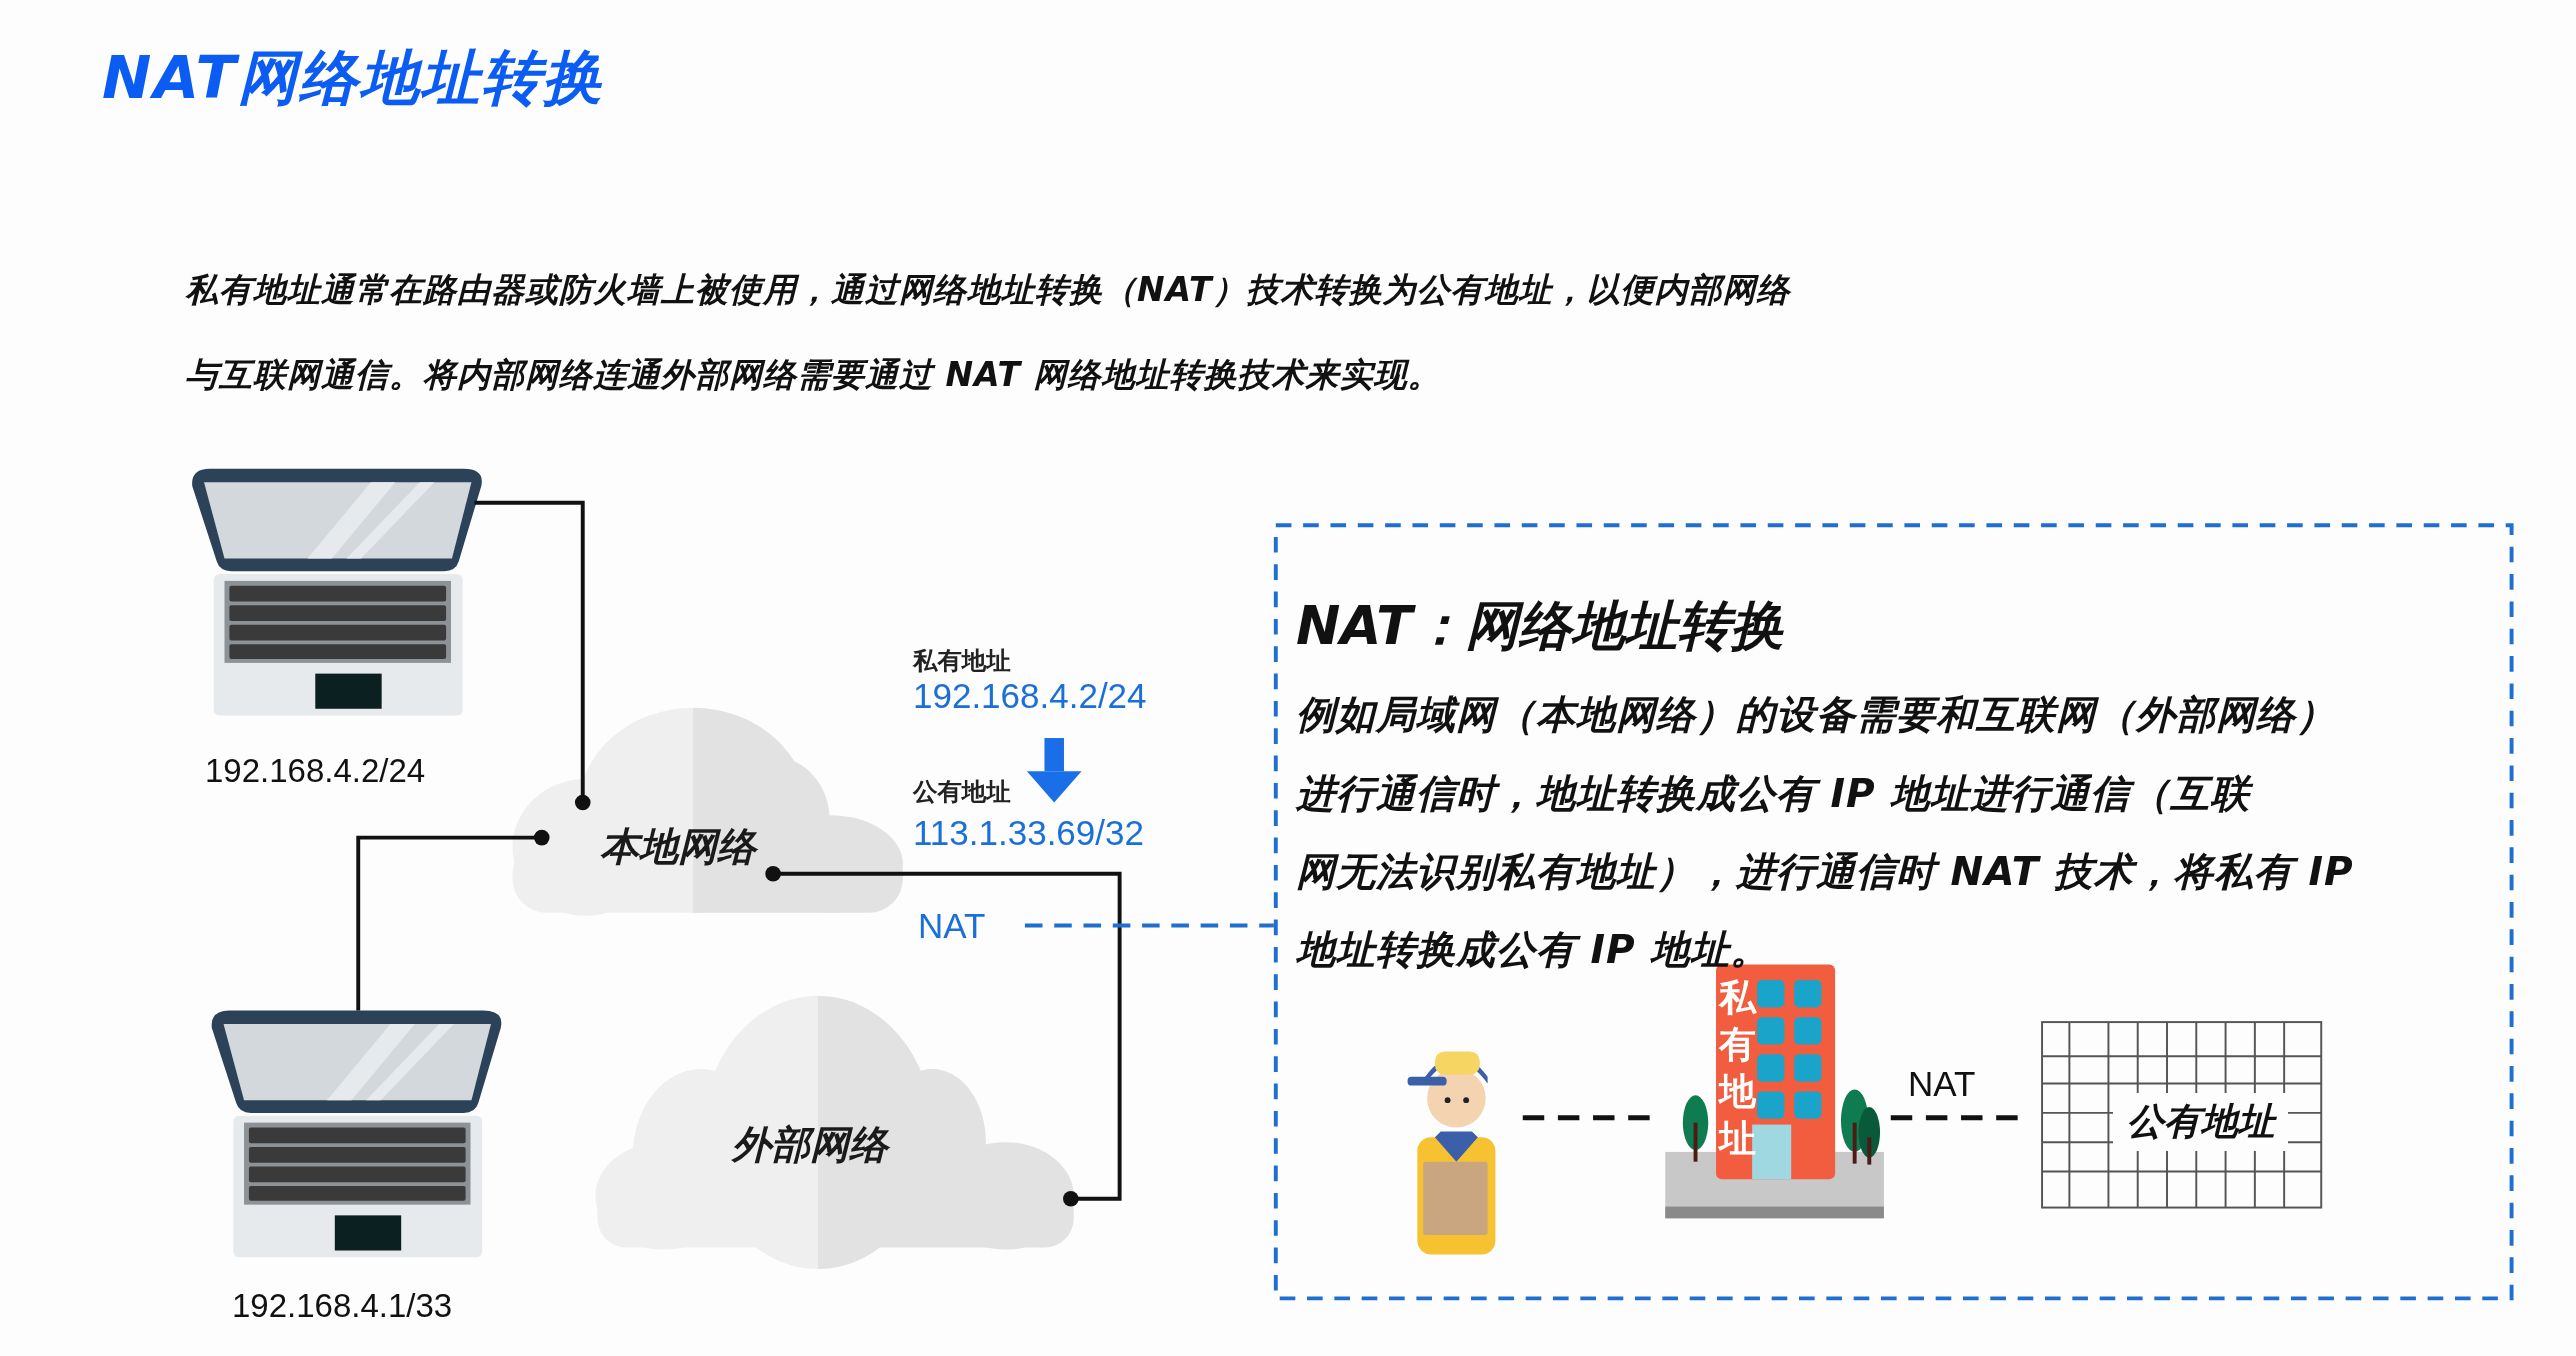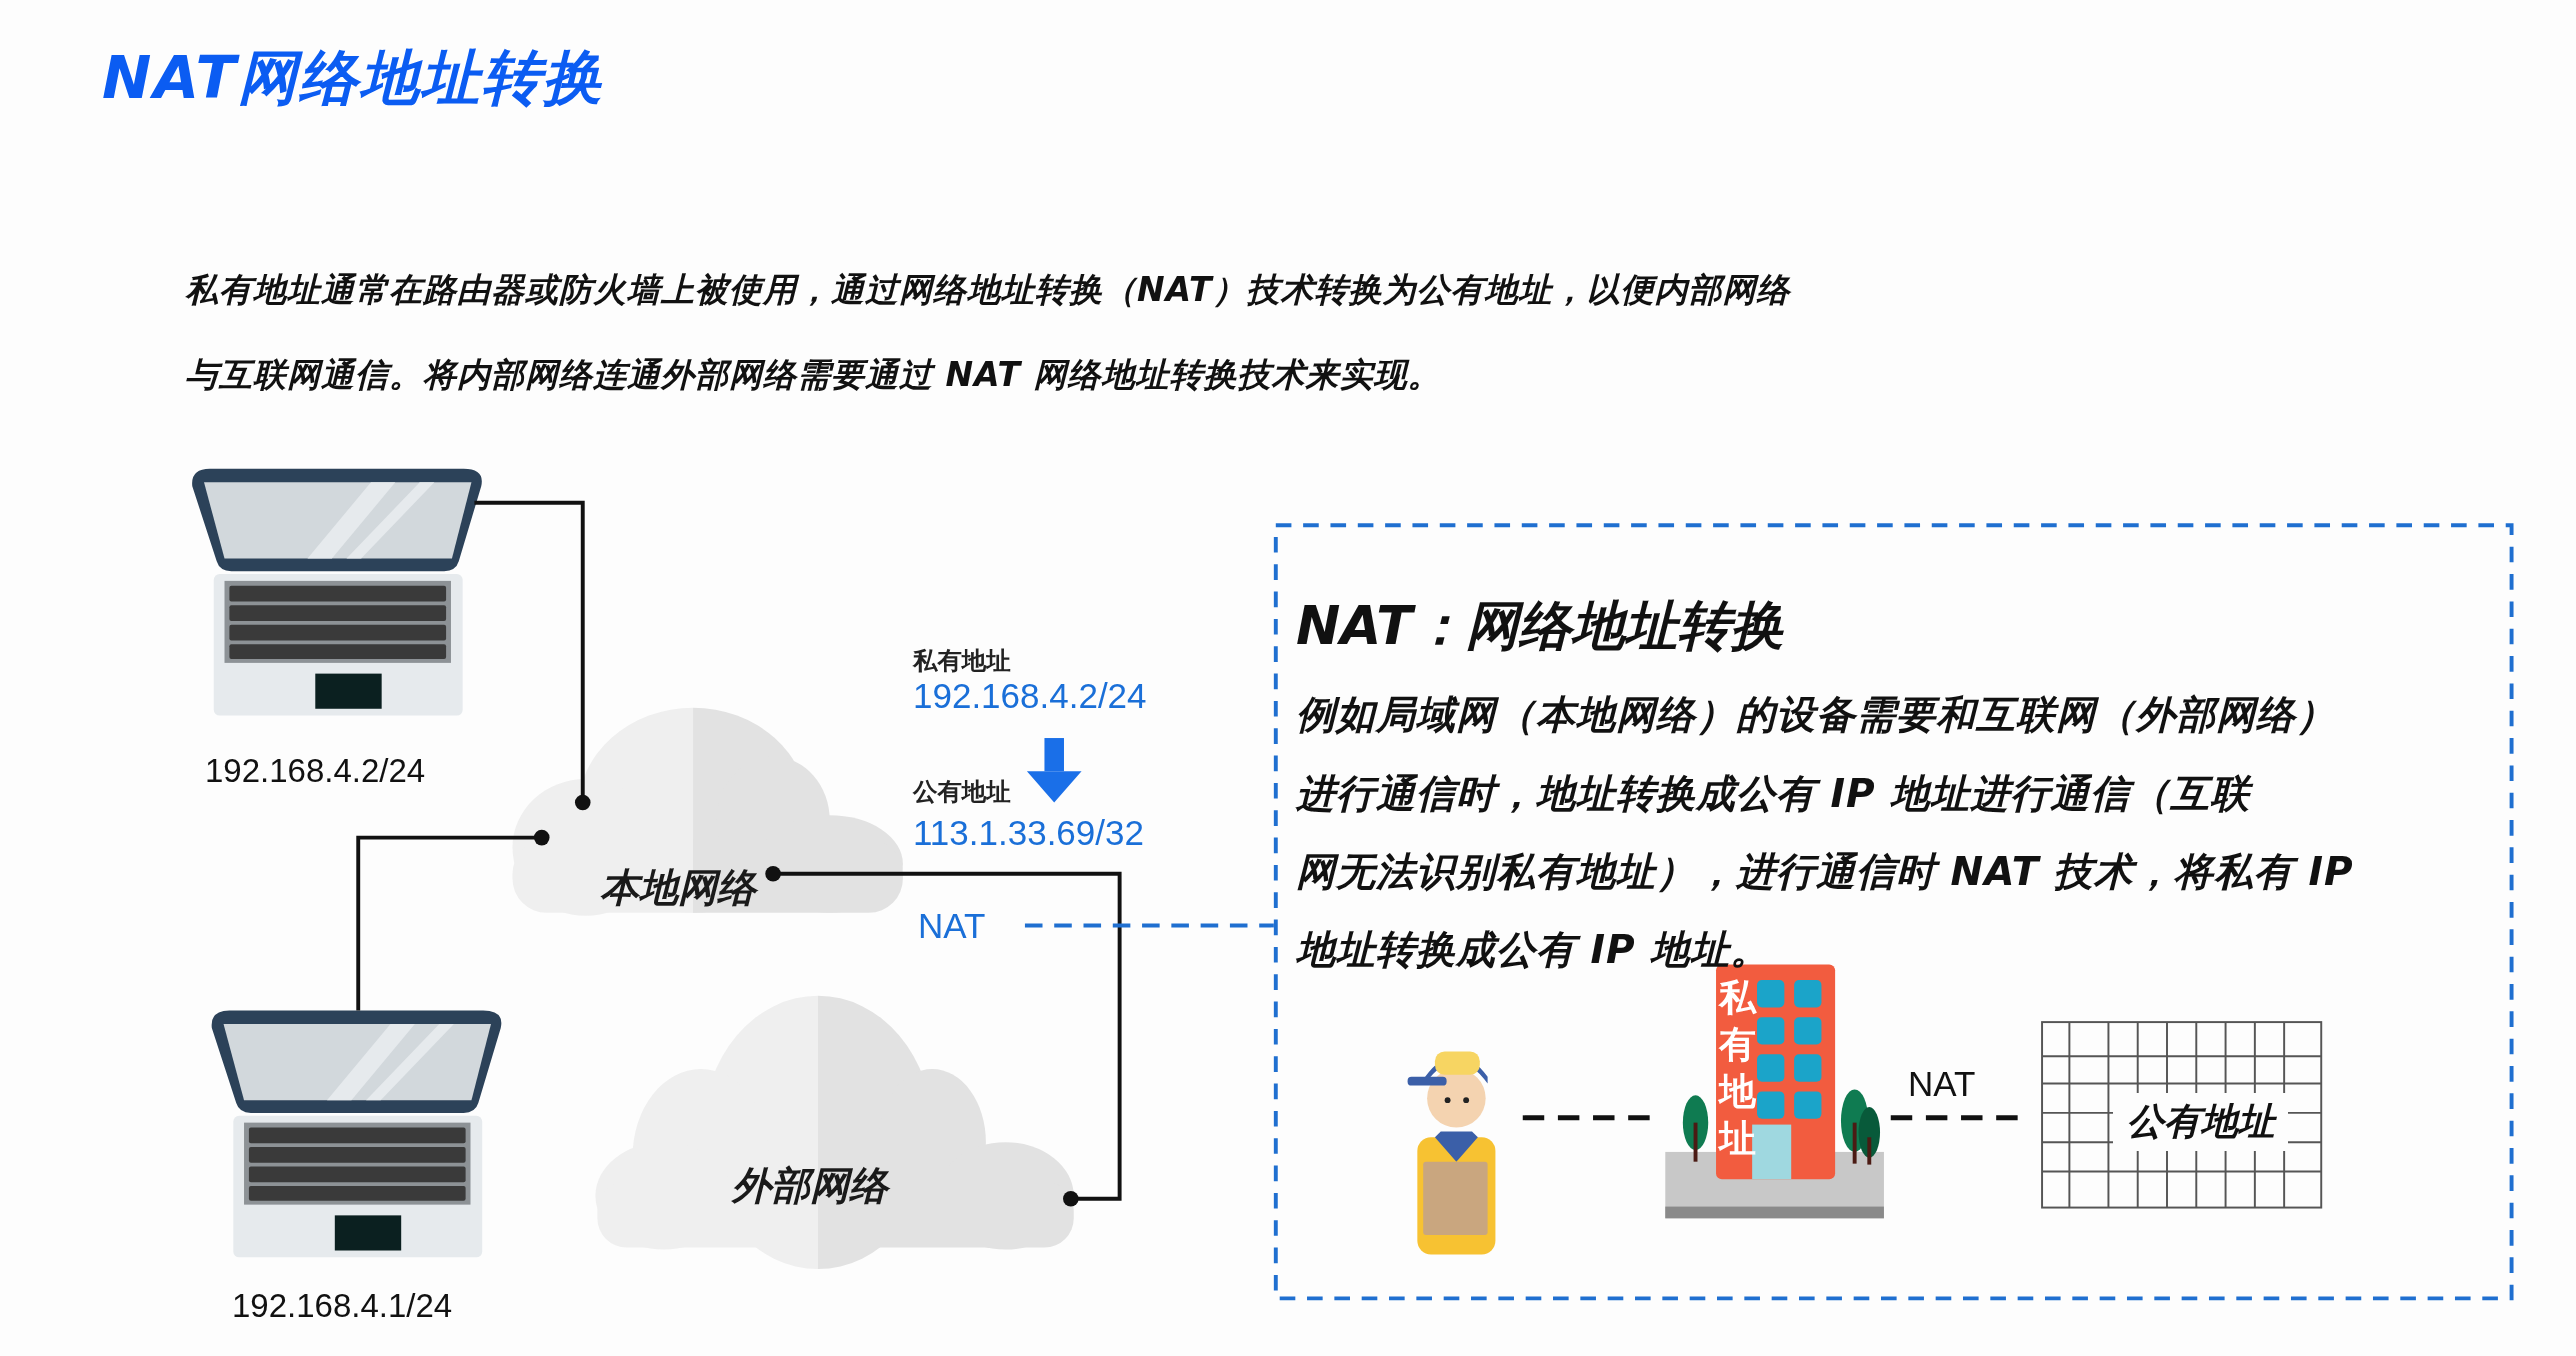--- a/index.html
+++ b/index.html
@@ -13,21 +13,21 @@
     font-style:italic; letter-spacing:2px; white-space:nowrap;
   }
   .para {
     left:185px; font-size:33px; font-weight:bold; color:#111; font-style:italic;
     white-space:nowrap; letter-spacing:1px;
   }
   .ip-black { font-family:"Liberation Sans", sans-serif; font-size:33px; color:#111; white-space:nowrap; }
   .small-label { font-size:24.4px; font-weight:bold; color:#222; white-space:nowrap; }
   .ip-blue { font-family:"Liberation Sans", sans-serif; font-size:35px; color:#1a6fd8; white-space:nowrap; }
   .nat-blue { font-family:"Liberation Sans", sans-serif; font-size:35px; color:#1a6fd8; }
-  .cloud-label { font-size:39px; font-weight:bold; color:#1a1a1a; font-style:italic; white-space:nowrap;margin-top:41px; }
+  .cloud-label { font-size:39px; font-weight:bold; color:#1a1a1a; font-style:italic; white-space:nowrap; }
   .box-title { left:1296px; top:591px; font-size:53px; font-weight:bold; font-style:italic; color:#111; white-space:nowrap; }
   .box-line { left:1296px; font-size:39px; font-weight:bold; font-style:italic; color:#111; white-space:nowrap; letter-spacing:1px; }
   .nat-black { font-family:"Liberation Sans", sans-serif; font-size:35px; color:#111; }
   .public-label { font-size:37px; font-weight:bold; color:#111; font-style:italic; background:#fdfdfd; padding:3.9px 13.7px; white-space:nowrap; }
   .bldg-char { font-size:37px; font-weight:bold; color:#fff; line-height:47px; }
   svg.overlay { position:absolute; left:0; top:0; }
 </style>
 </head>
 <body>
 
@@ -192,21 +192,21 @@
     <line x1="2340" y1="1047" x2="2340" y2="1237"></line>
     <line x1="2092" y1="1082" x2="2378" y2="1082"></line>
     <line x1="2092" y1="1110" x2="2378" y2="1110"></line>
     <line x1="2092" y1="1140" x2="2378" y2="1140"></line>
     <line x1="2092" y1="1170" x2="2378" y2="1170"></line>
     <line x1="2092" y1="1200" x2="2378" y2="1200"></line>
   </g>
 </svg>
 
 <div class="abs ip-black" style="left:205px; top:752px;">192.168.4.2/24</div>
-<div class="abs ip-black" style="left:232px; top:1287px;">192.168.4.1/24</div>
+<div class="abs ip-black" style="left:232px; top:1287px;">192.168.4.1/33</div>
 
 <div class="abs cloud-label" style="left:600px; top:820px;">本地网络</div>
 <div class="abs cloud-label" style="left:732px; top:1118px;">外部网络</div>
 
 <div class="abs small-label" style="left:913px; top:633px;margin-top:12px;">私有地址</div>
 <div class="abs ip-blue" style="left:913px; top:676px;">192.168.4.2/24</div>
 <div class="abs small-label" style="left:913px; top:776px;">公有地址</div>
 <div class="abs ip-blue" style="left:913px; top:813px;">113.1.33.69/32</div>
 <div class="abs nat-blue" style="left:918px; top:906px;">NAT</div>
 

